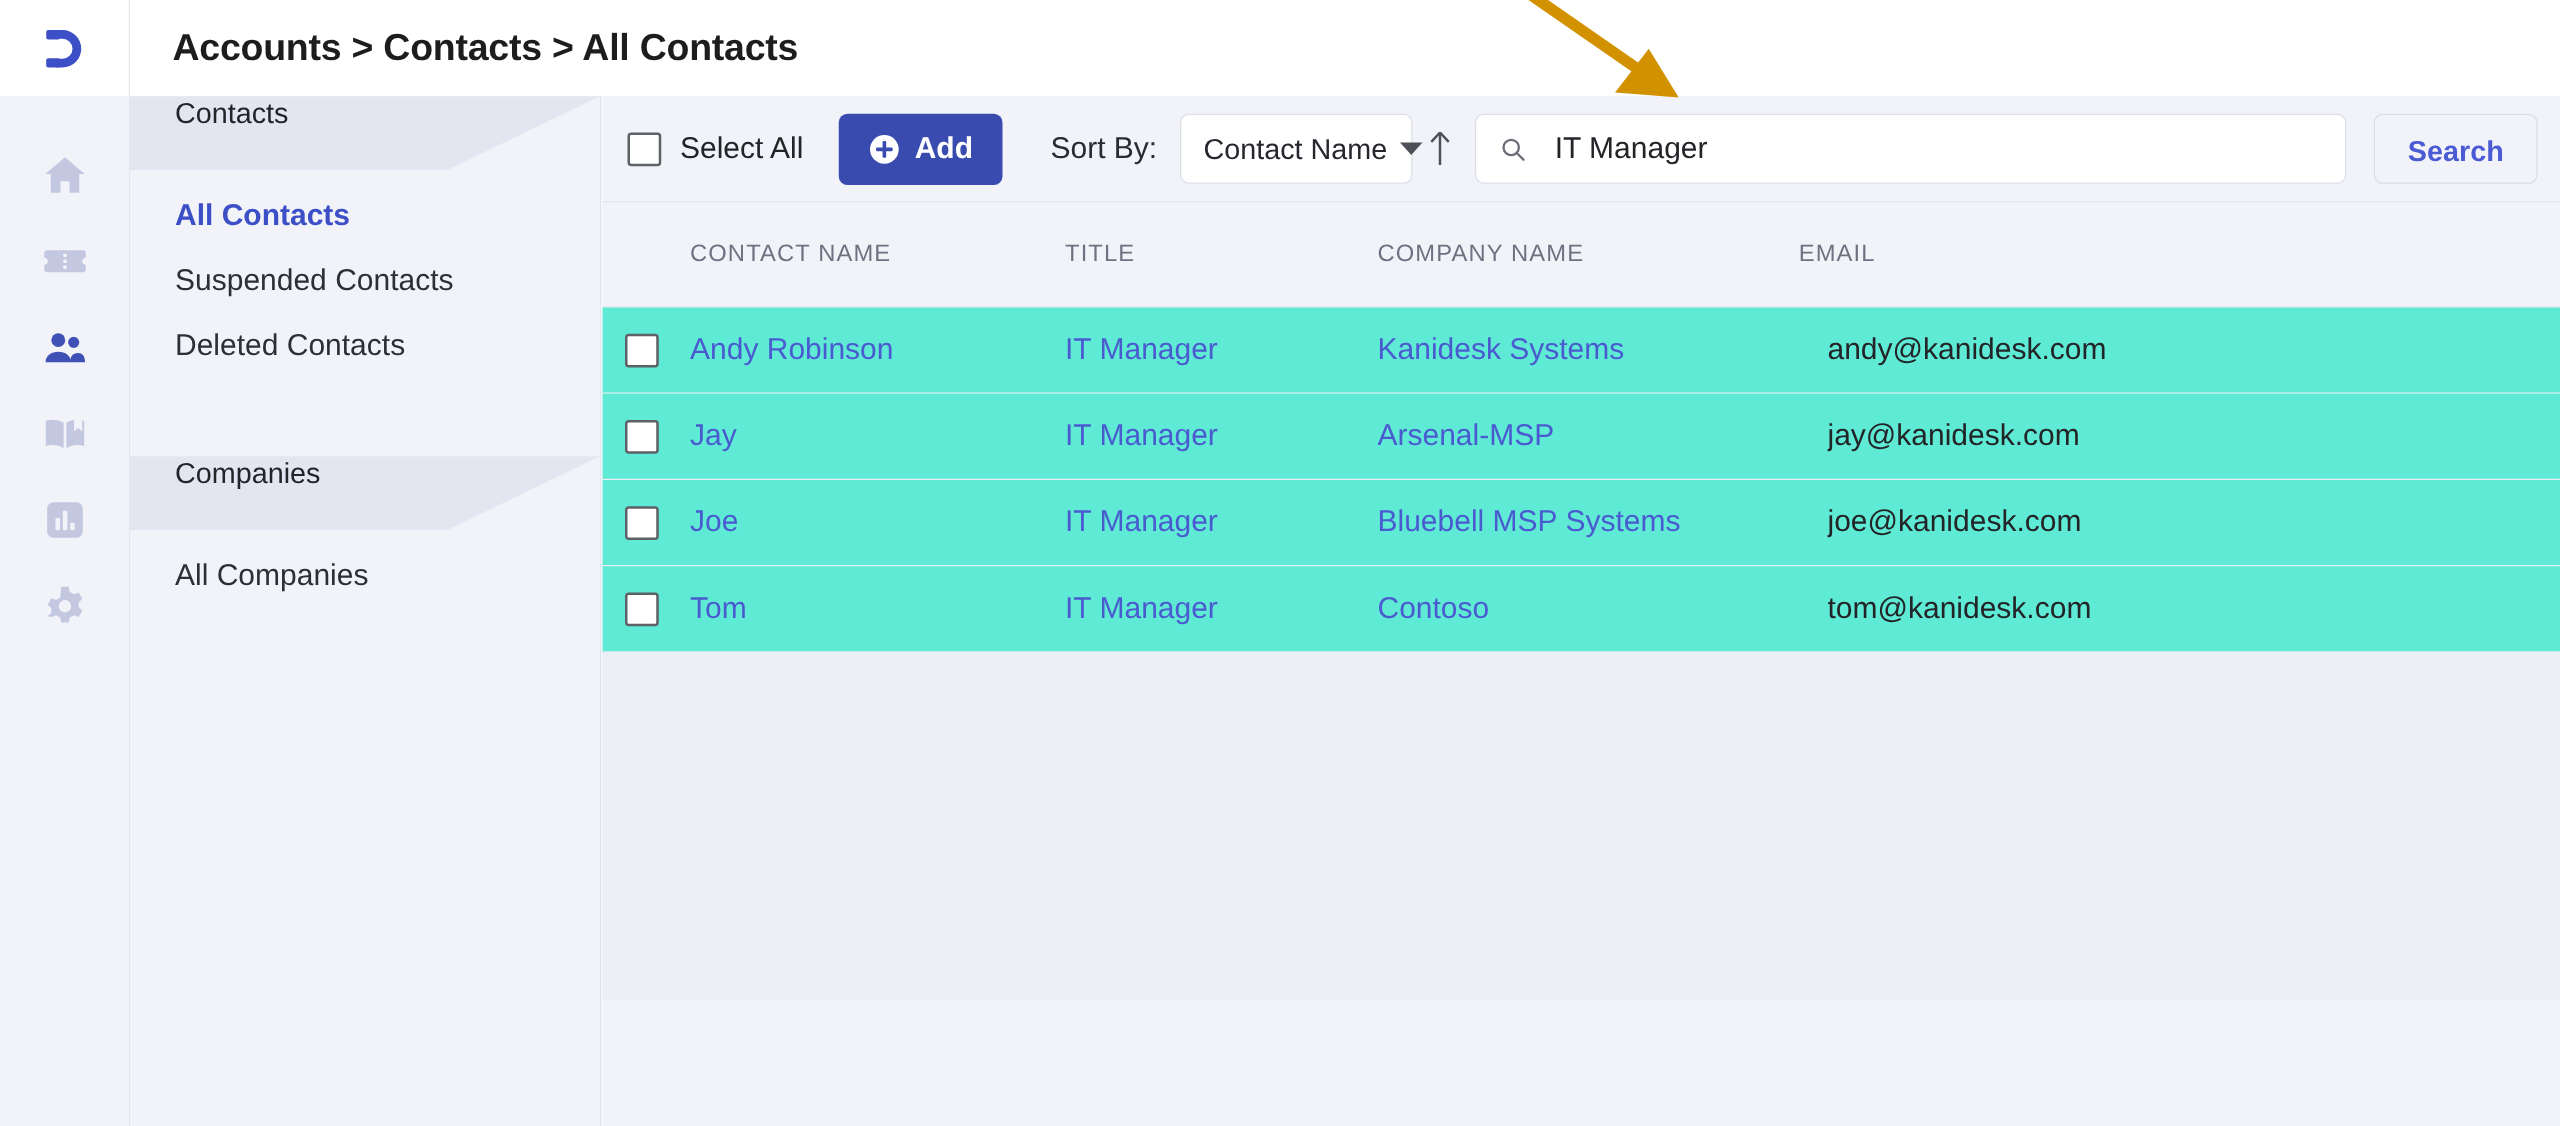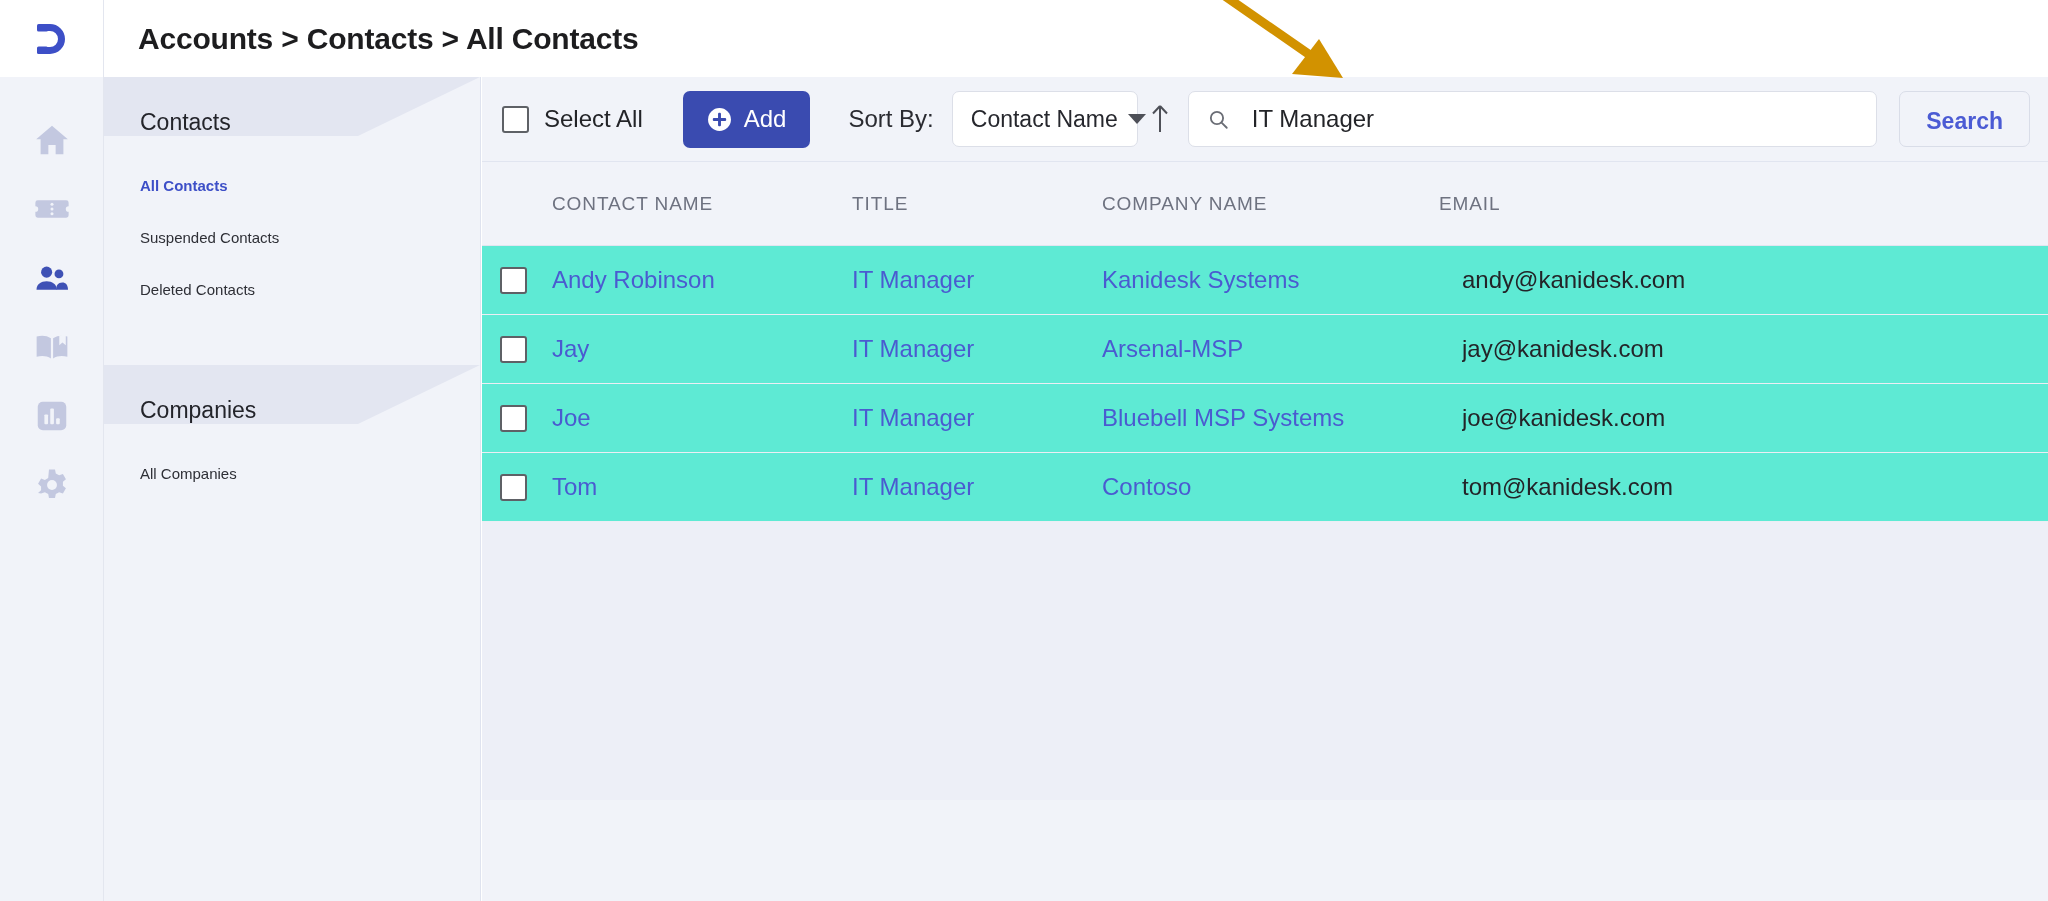--- a/index.html
+++ b/index.html
@@ -77,40 +77,40 @@
     width: 378px; height: 824px;
     background: #f1f3f9;
     border-right: 1px solid #dfe3ef;
     border-left: 1px solid #e3e6ef;
   }
   .nav-section-head {
     position: relative;
     height: 59px;
     background: #e3e6f1;
     display: flex;
-    align-items: flex-end;
+    align-items: flex-start;
     padding-left: 36px;
     font-size: 23px;
     color: #23242a;
     overflow: hidden;
   }
   
   .nav-section-head::after {
     content: "";
     position: absolute;
     right: 0; top: 0;
     width: 122px; height: 59px;
     background: #f1f3f9;
     clip-path: polygon(100% 0, 100% 100%, 0 100%);
   }
   .nav-link {
     height: 52px;
-    display: flex; align-items: center;
+    display: flex; 
     padding-left: 36px;
-    font-size: 15px;
+    font-size: 24px;
     color: #2e2f36;
     cursor: pointer;
   }
   .nav-link.active {
     color: #3d4fc7;
     font-weight: bold;
   }
   .nav-gap-a { height: 23px; }
   .nav-gap-b { height: 50px; }
 
@@ -127,39 +127,39 @@
     height: 85px;
     display: flex;
     align-items: center;
     padding-left: 20px;
     padding-right: 18px;
     border-bottom: 1px solid #e1e5f0;
   }
   .selectall {
     display: flex; align-items: center; gap: 15px;
     cursor: pointer;
-    margin-right: 40px;
+    margin-right: 28px;
   }
   .cbox {
     width: 27px; height: 27px;
     border: 2.5px solid #5e6166;
     border-radius: 3px;
     background: #ffffff;
     flex: none;
   }
   .selectall-label { font-size: 24px; color: #232428; }
 
   .btn-add {
     height: 57px;
     background: #3a4bb0;
     border: none;
     border-radius: 7px;
     color: #ffffff;
     font-size: 24px;
-    font-weight: normal;
+    font-weight: bold;
     font-family: "Liberation Sans", sans-serif;
     padding: 0 24px;
     display: flex; align-items: center; gap: 12px;
     cursor: pointer;
     white-space: nowrap;
   }
   .plus-circle { width: 25px; height: 25px; display: block; flex: none; }
 
   .sortby-label {
     font-size: 24px;

